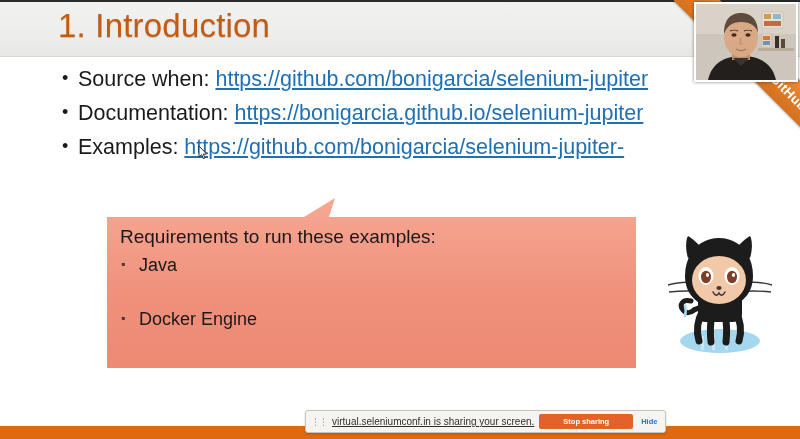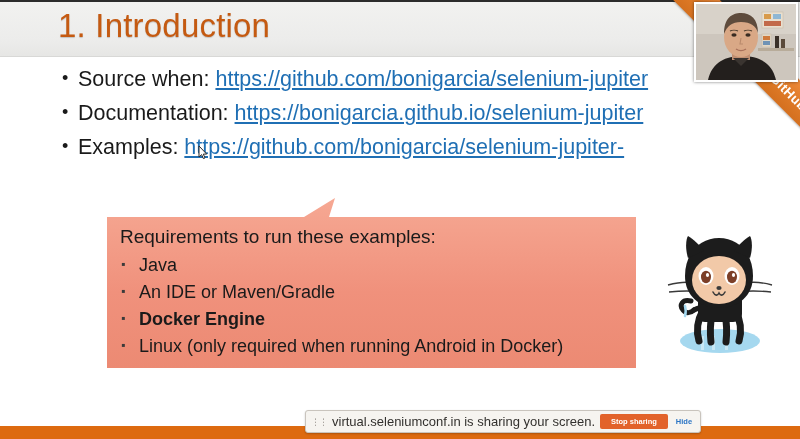--- a/index.html
+++ b/index.html
@@ -137,21 +137,21 @@
   }
   .callout-item .sub-dot {
     display: inline-block;
     width: 18px;
     color: #3a3a3a;
     font-size: 12px;
     vertical-align: 3px;
   }
   .callout-item.i0 { top: 57px; }
   .callout-item.i1 { top: 84px; }
-  .callout-item.i2 { top: 111px; font-weight: bold; }
+  .callout-item.i2 { top: 111px; }
   .callout-item.i3 { top: 138px; }
 
   
   #octocat {
     position: absolute;
     left: 655px;
     top: 228px;
     width: 130px;
     height: 135px;
   }
@@ -231,32 +231,33 @@
     box-shadow: 0 1px 2px rgba(0,0,0,0.22);
     gap: 5px;
   }
   #share-grip {
     color: #8b8680;
     font-size: 9px;
     letter-spacing: -1px;
     user-select: none;
   }
   #share-message {
-    font-size: 13px;
+    font-size: 10px;
     color: #33312e;
     white-space: nowrap;
+    text-decoration: underline;
   }
   #stop-sharing-button {
     background: #e2622a;
     color: #ffffff;
     font-size: 7.5px;
     font-weight: bold;
     border: none;
     border-radius: 2px;
-    padding: 3px 11px;
+    padding: 3px 24px;
     cursor: pointer;
     white-space: nowrap;
     font-family: "Liberation Sans", sans-serif;
   }
   #hide-button {
     background: none;
     border: none;
     color: #2a74c4;
     font-size: 7.5px;
     font-weight: bold;
@@ -301,28 +302,22 @@
           <stop offset="100%" stop-color="#ec8a73"></stop>
         </linearGradient>
       </defs>
       <path d="M0,19 L197,19 L228,0 L222,19 L529,19 L529,170 L0,170 Z" fill="url(#calloutGrad)"></path>
     </svg>
     <div id="callout-text">
       <div id="callout-heading">Requirements to run these examples:</div>
       <div class="callout-item i0">
         <span class="sub-dot">▪</span><span>Java</span>
       </div>
-      <div class="callout-item i1">
-        <span class="sub-dot">▪</span><span>An IDE or Maven/Gradle</span>
-      </div>
       <div class="callout-item i2">
         <span class="sub-dot">▪</span><span>Docker Engine</span>
-      </div>
-      <div class="callout-item i3">
-        <span class="sub-dot">▪</span><span>Linux (only required when running Android in Docker)</span>
       </div>
     </div>
   </div>
 
   <svg id="octocat" viewBox="0 0 130 135">
     <ellipse cx="65" cy="113" rx="40" ry="12" fill="#a5d8ef"></ellipse>
     <rect x="46" y="108" width="3" height="14" fill="#c9e8f5"></rect>
     <rect x="57" y="108" width="3" height="14" fill="#c9e8f5"></rect>
     <rect x="70" y="108" width="3" height="14" fill="#c9e8f5"></rect>
 

